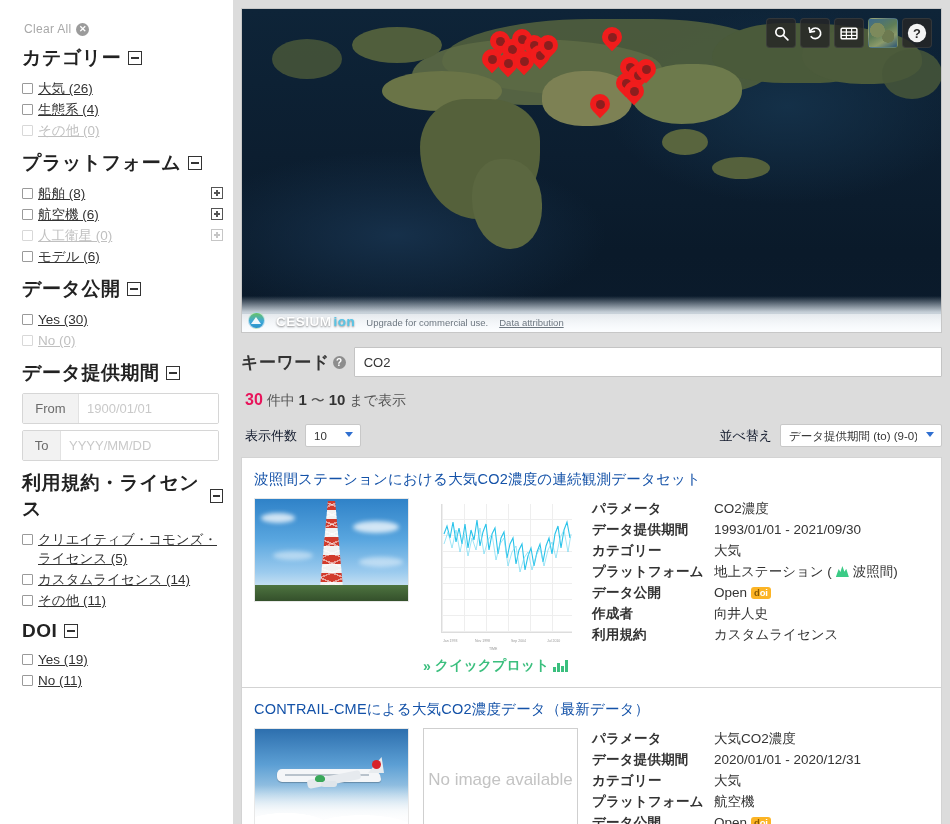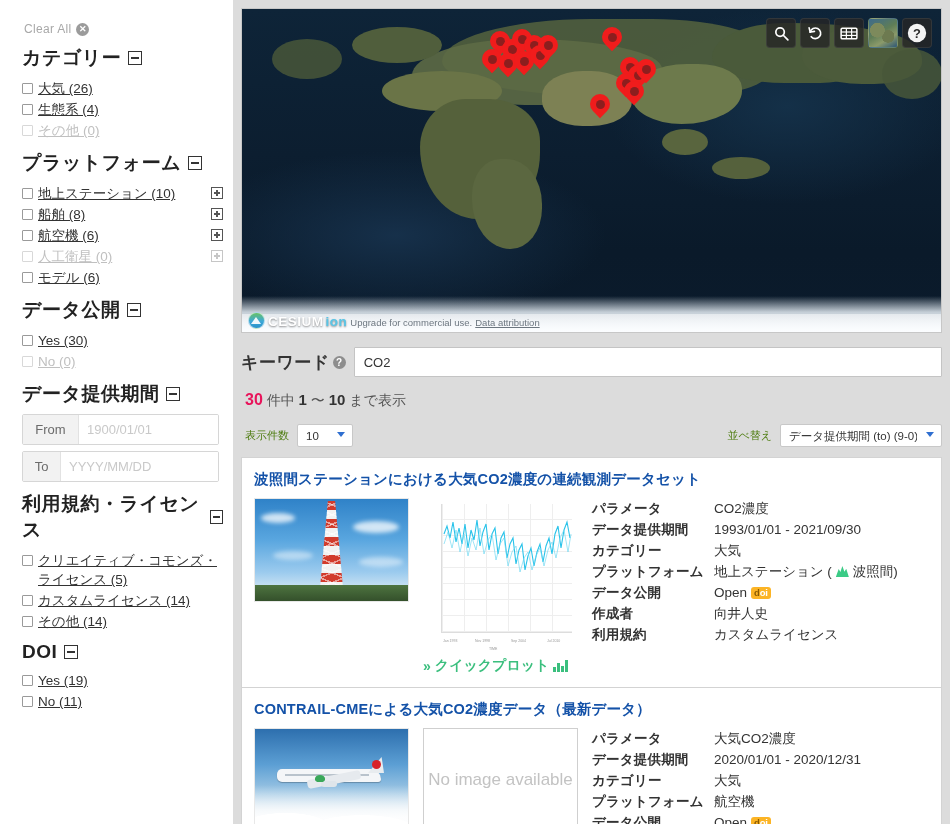--- a/index.html
+++ b/index.html
@@ -135,21 +135,21 @@
   }
   .map-btn.thumb {
     background-image:
       radial-gradient(circle at 30% 40%, #7d8a5c 0 28%, rgba(0,0,0,0) 29%),
       radial-gradient(circle at 68% 62%, #6d7a50 0 24%, rgba(0,0,0,0) 25%),
       linear-gradient(150deg,#3d6b8c 0%, #5f7d56 45%, #8b9a6a 70%, #2e5775 100%);
     background-color:#4a6c70;
   }
   .map-btn svg { display:block; }
   #cesium-credit {
-    position:absolute; left:6px; bottom:3px; display:flex; align-items:flex-end; gap:3px; z-index:6;
+    position:absolute; left:6px; bottom:3px; display:flex; align-items:flex-end; gap:11px; z-index:6;
   }
   .cesium-logo-mark {
     width:17px; height:17px; border-radius:50%;
     background: linear-gradient(180deg,#67c166 0%, #3da8d8 55%, #2a92c9 100%);
     position:relative; overflow:hidden; border:1px solid rgba(255,255,255,.6);
   }
   .cesium-logo-mark::after{
     content:""; position:absolute; left:2px; bottom:4px; width:0;height:0;
     border-left:5px solid transparent;border-right:5px solid transparent;border-bottom:7px solid #fff;
     opacity:.92;
@@ -183,21 +183,21 @@
     font-family:"Liberation Sans", sans-serif; border-radius:1px;
   }
 
   
   #count-row { margin: 14px 0 0 4px; font-size: 14px; color:#555; }
   #count-row .total { color:#e8145b; font-weight:bold; font-size:16px;text-align:center; }
   #count-row .num { color:#333; font-weight:bold; font-size:15px; }
   #controls-row {
     display:flex; align-items:center; margin: 14px 0 0 4px; width: 697px;
   }
-  .ctrl-label { font-size:11px; color:#4d7c0f; margin-right:8px; }
+  .ctrl-label { font-size:13px; color:#0f172a; margin-right:8px; }
   .select-box {
     position: relative; display:inline-block;
     border:1px solid #c8c8c8; background:#fff; border-radius:2px; height:23px;
   }
   .select-box select {
     appearance:none; -webkit-appearance:none;
     border:none; background:transparent; outline:none;
     font-family:"Liberation Sans", sans-serif; font-size:11.5px; color:#333;
     padding: 0 26px 0 8px; height:21px; cursor:pointer;
   }
@@ -211,21 +211,21 @@
   #sort-select-box select { width:162px; }
 
   
   #results { margin-top: 10px; width: 701px; }
   .result-card {
     background:#fff; border:1px solid #d3d3d3; border-bottom:none;
     padding: 10px 12px 12px 12px;
   }
   .result-card:last-child { border-bottom:1px solid #d3d3d3; }
   .result-title {
-    color:#1452a8; font-weight:bold; font-size:14.5px; margin:2px 0 9px 0;
+    color:#1452a8; font-weight:normal; font-size:14.5px; margin:2px 0 9px 0;
     letter-spacing:.2px; cursor:pointer;
   }
   .result-body { display:flex; align-items:flex-start; gap: 14px; }
   .thumb-photo {
     width: 155px; height: 104px; flex:0 0 155px; overflow:hidden; position:relative;
     border:1px solid #e8e8e8; background:#6fb0e0;
   }
   
   .photo-tower .sky { position:absolute; inset:0; background: linear-gradient(180deg,#2f82c8 0%, #59a6df 40%, #9ccbee 72%, #cfe4f3 88%, #7e9f63 100%); }
   .photo-tower .cloud {
@@ -358,25 +358,20 @@
       </div>
     </div>
 
     <div class="facet-title">
       <span>プラットフォーム</span>
       <span class="toggle-box"></span>
     </div>
     <div class="facet-list">
       <div class="facet-item">
         <span class="cb"></span>
-        <span class="facet-label">地上ステーション (10)</span>
-        <span class="plus-box"></span>
-      </div>
-      <div class="facet-item">
-        <span class="cb"></span>
         <span class="facet-label">船舶 (8)</span>
         <span class="plus-box"></span>
       </div>
       <div class="facet-item">
         <span class="cb"></span>
         <span class="facet-label">航空機 (6)</span>
         <span class="plus-box"></span>
       </div>
       <div class="facet-item disabled">
         <span class="cb"></span>
@@ -425,21 +420,21 @@
       <div class="facet-item">
         <span class="cb"></span>
         <span class="facet-label">クリエイティブ・コモンズ・ライセンス (5)</span>
       </div>
       <div class="facet-item">
         <span class="cb"></span>
         <span class="facet-label">カスタムライセンス (14)</span>
       </div>
       <div class="facet-item">
         <span class="cb"></span>
-        <span class="facet-label">その他 (14)</span>
+        <span class="facet-label">その他 (11)</span>
       </div>
     </div>
 
     <div class="facet-title">
       <span>DOI</span>
       <span class="toggle-box"></span>
     </div>
     <div class="facet-list">
       <div class="facet-item">
         <span class="cb"></span>

